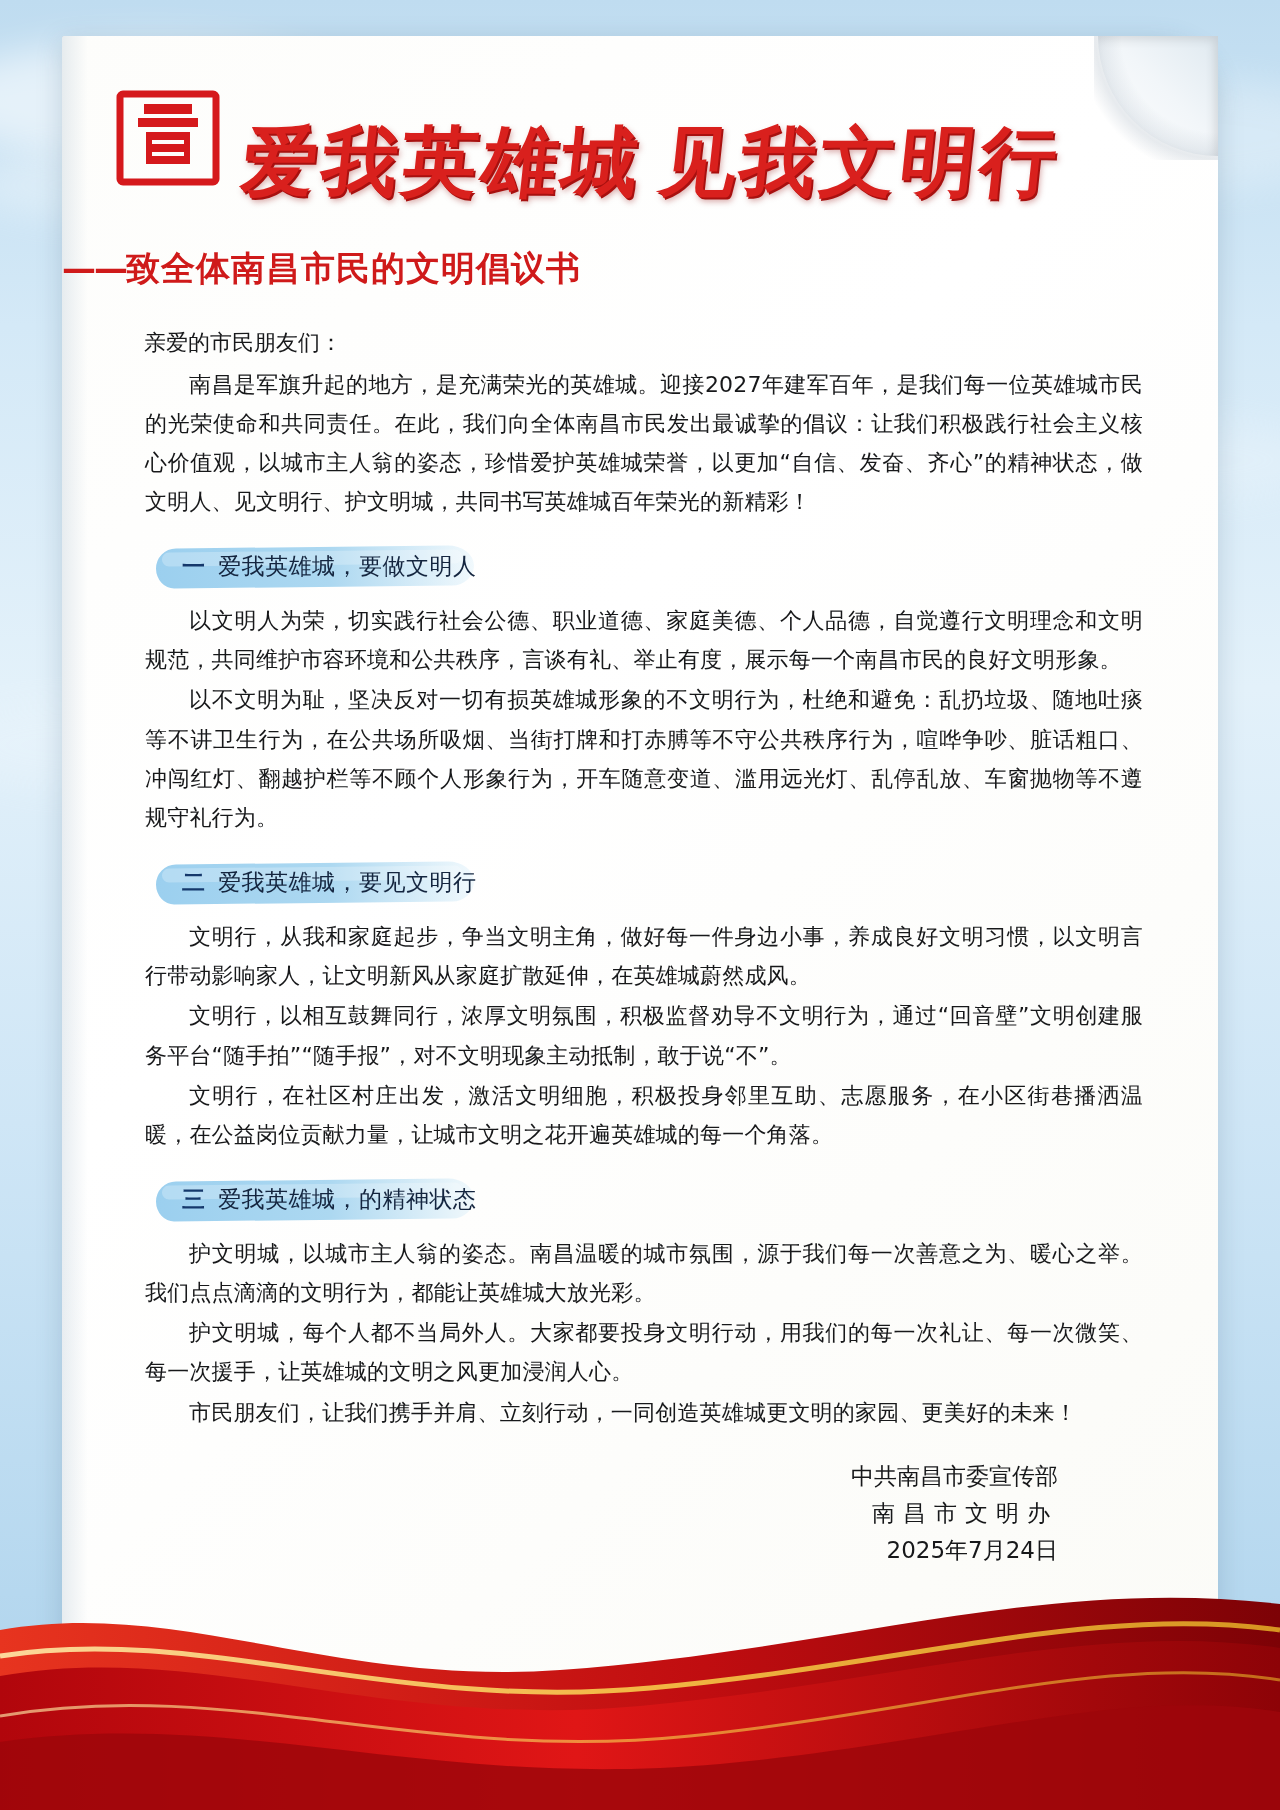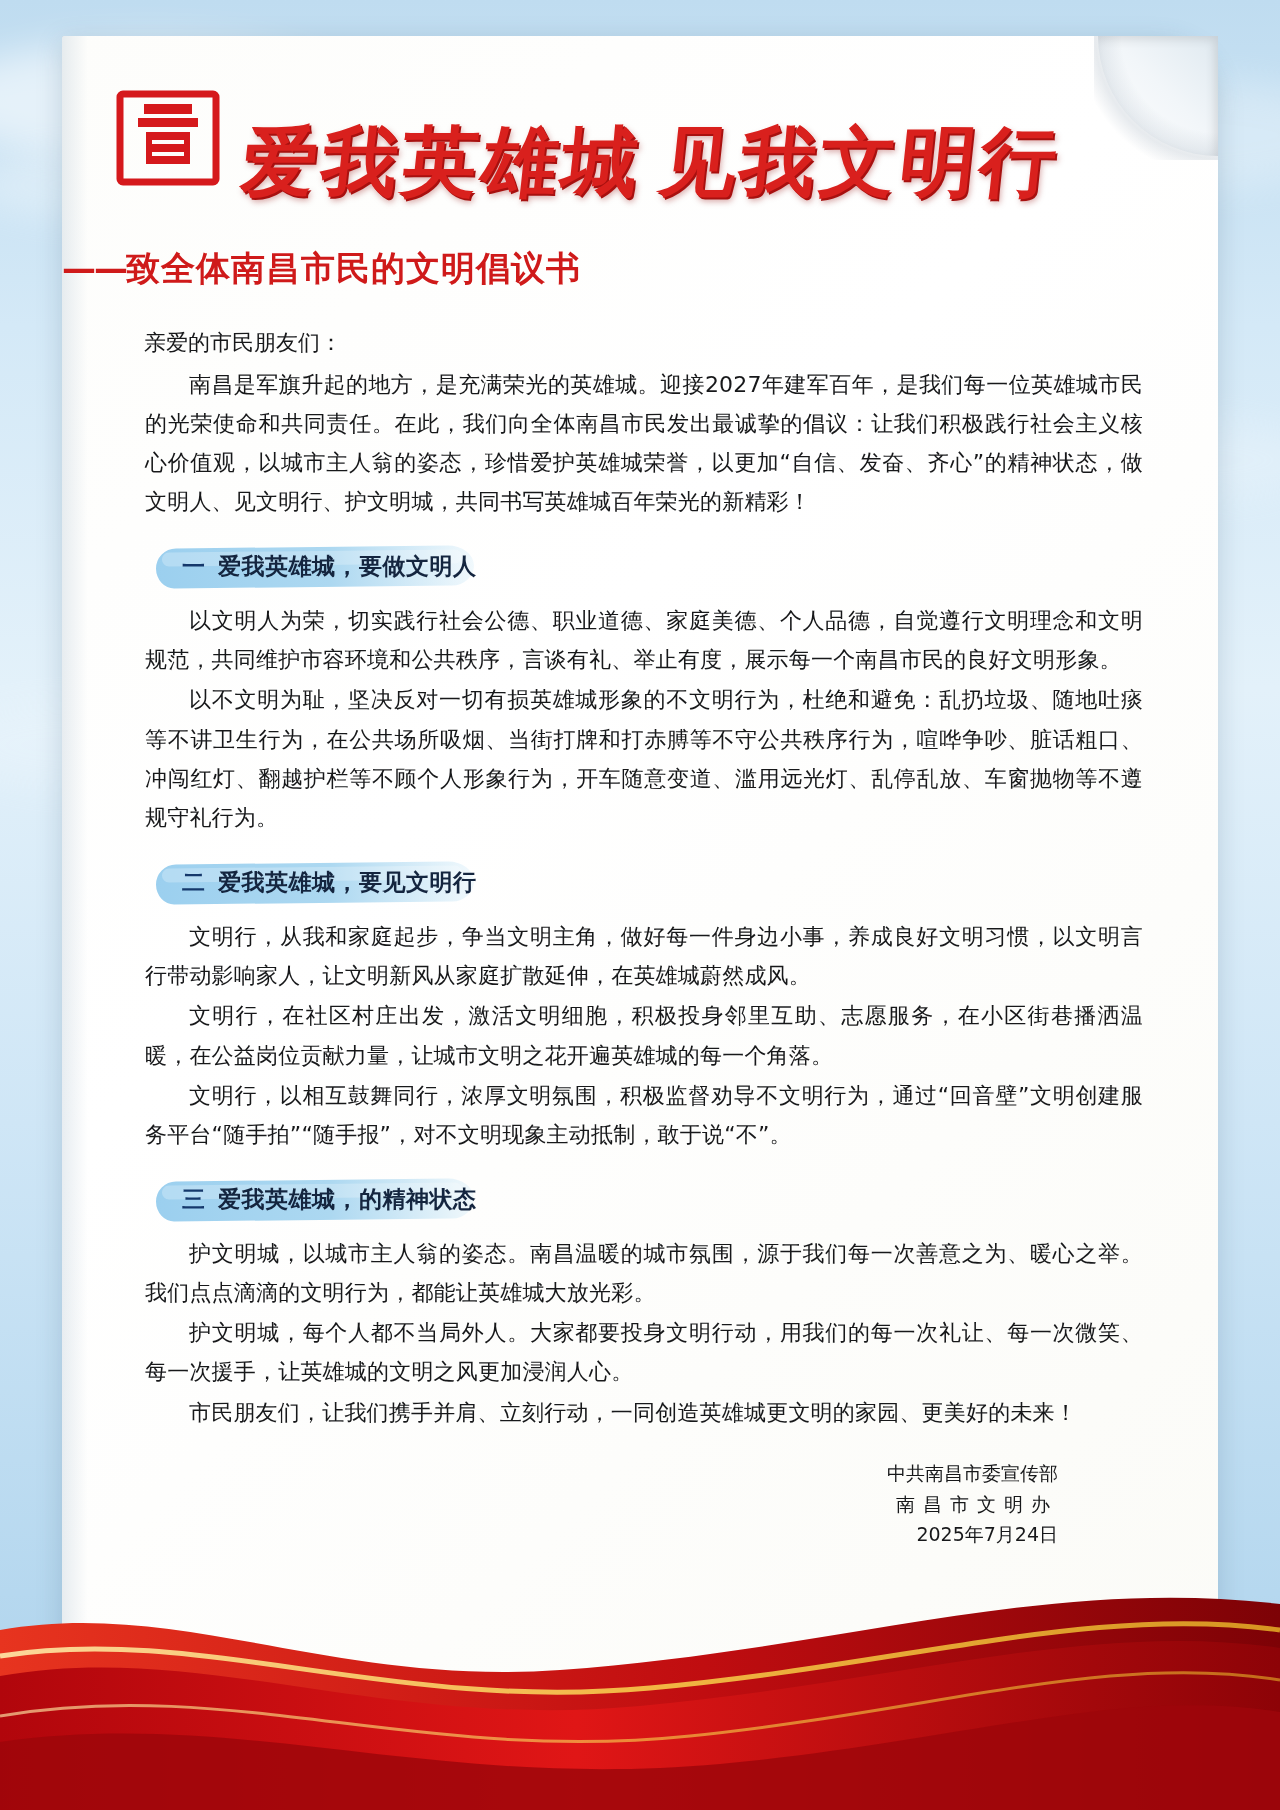--- a/index.html
+++ b/index.html
@@ -175,31 +175,31 @@
     position: absolute;
     left: 26px; top: 4px;
     font-size: 23px;
     font-weight: 700;
     color: #15386b;
   }
   .sec-label {
     position: absolute;
     left: 62px; top: 4px;
     font-size: 23px;
-    font-weight: 700;
+    font-weight: 400;
     color: #14253f;
     letter-spacing: 0.5px;
     white-space: nowrap;
   }
 
   
   .signature {
     margin-top: 26px;
     text-align: right;
-    font-size: 19px;
+    font-size: 23px;
     line-height: 1.62;
     color: #17181a;
     padding-right: 86px;
   }
   .sig-line { white-space: nowrap; }
   .sig-spaced { letter-spacing: 8px; }
 
   
   .ribbon {
     position: absolute;
@@ -264,22 +264,22 @@
       </div>
       <p class="para">以文明人为荣，切实践行社会公德、职业道德、家庭美德、个人品德，自觉遵行文明理念和文明规范，共同维护市容环境和公共秩序，言谈有礼、举止有度，展示每一个南昌市民的良好文明形象。</p>
       <p class="para">以不文明为耻，坚决反对一切有损英雄城形象的不文明行为，杜绝和避免：乱扔垃圾、随地吐痰等不讲卫生行为，在公共场所吸烟、当街打牌和打赤膊等不守公共秩序行为，喧哗争吵、脏话粗口、冲闯红灯、翻越护栏等不顾个人形象行为，开车随意变道、滥用远光灯、乱停乱放、车窗抛物等不遵规守礼行为。</p>
 
       <div class="section-head">
         <div class="brush"></div>
         <span class="sec-num">二</span>
         <span class="sec-label">爱我英雄城，要见文明行</span>
       </div>
       <p class="para">文明行，从我和家庭起步，争当文明主角，做好每一件身边小事，养成良好文明习惯，以文明言行带动影响家人，让文明新风从家庭扩散延伸，在英雄城蔚然成风。</p>
+      <p class="para">文明行，以相互鼓舞同行，浓厚文明氛围，积极监督劝导不文明行为，通过“回音壁”文明创建服务平台“随手拍”“随手报”，对不文明现象主动抵制，敢于说“不”。</p>
       <p class="para">文明行，在社区村庄出发，激活文明细胞，积极投身邻里互助、志愿服务，在小区街巷播洒温暖，在公益岗位贡献力量，让城市文明之花开遍英雄城的每一个角落。</p>
-      <p class="para">文明行，以相互鼓舞同行，浓厚文明氛围，积极监督劝导不文明行为，通过“回音壁”文明创建服务平台“随手拍”“随手报”，对不文明现象主动抵制，敢于说“不”。</p>
 
       <div class="section-head">
         <div class="brush"></div>
         <span class="sec-num">三</span>
         <span class="sec-label">爱我英雄城，的精神状态</span>
       </div>
       <p class="para">护文明城，以城市主人翁的姿态。南昌温暖的城市氛围，源于我们每一次善意之为、暖心之举。我们点点滴滴的文明行为，都能让英雄城大放光彩。</p>
       <p class="para">护文明城，每个人都不当局外人。大家都要投身文明行动，用我们的每一次礼让、每一次微笑、每一次援手，让英雄城的文明之风更加浸润人心。</p>
       <p class="para">市民朋友们，让我们携手并肩、立刻行动，一同创造英雄城更文明的家园、更美好的未来！</p>
 

